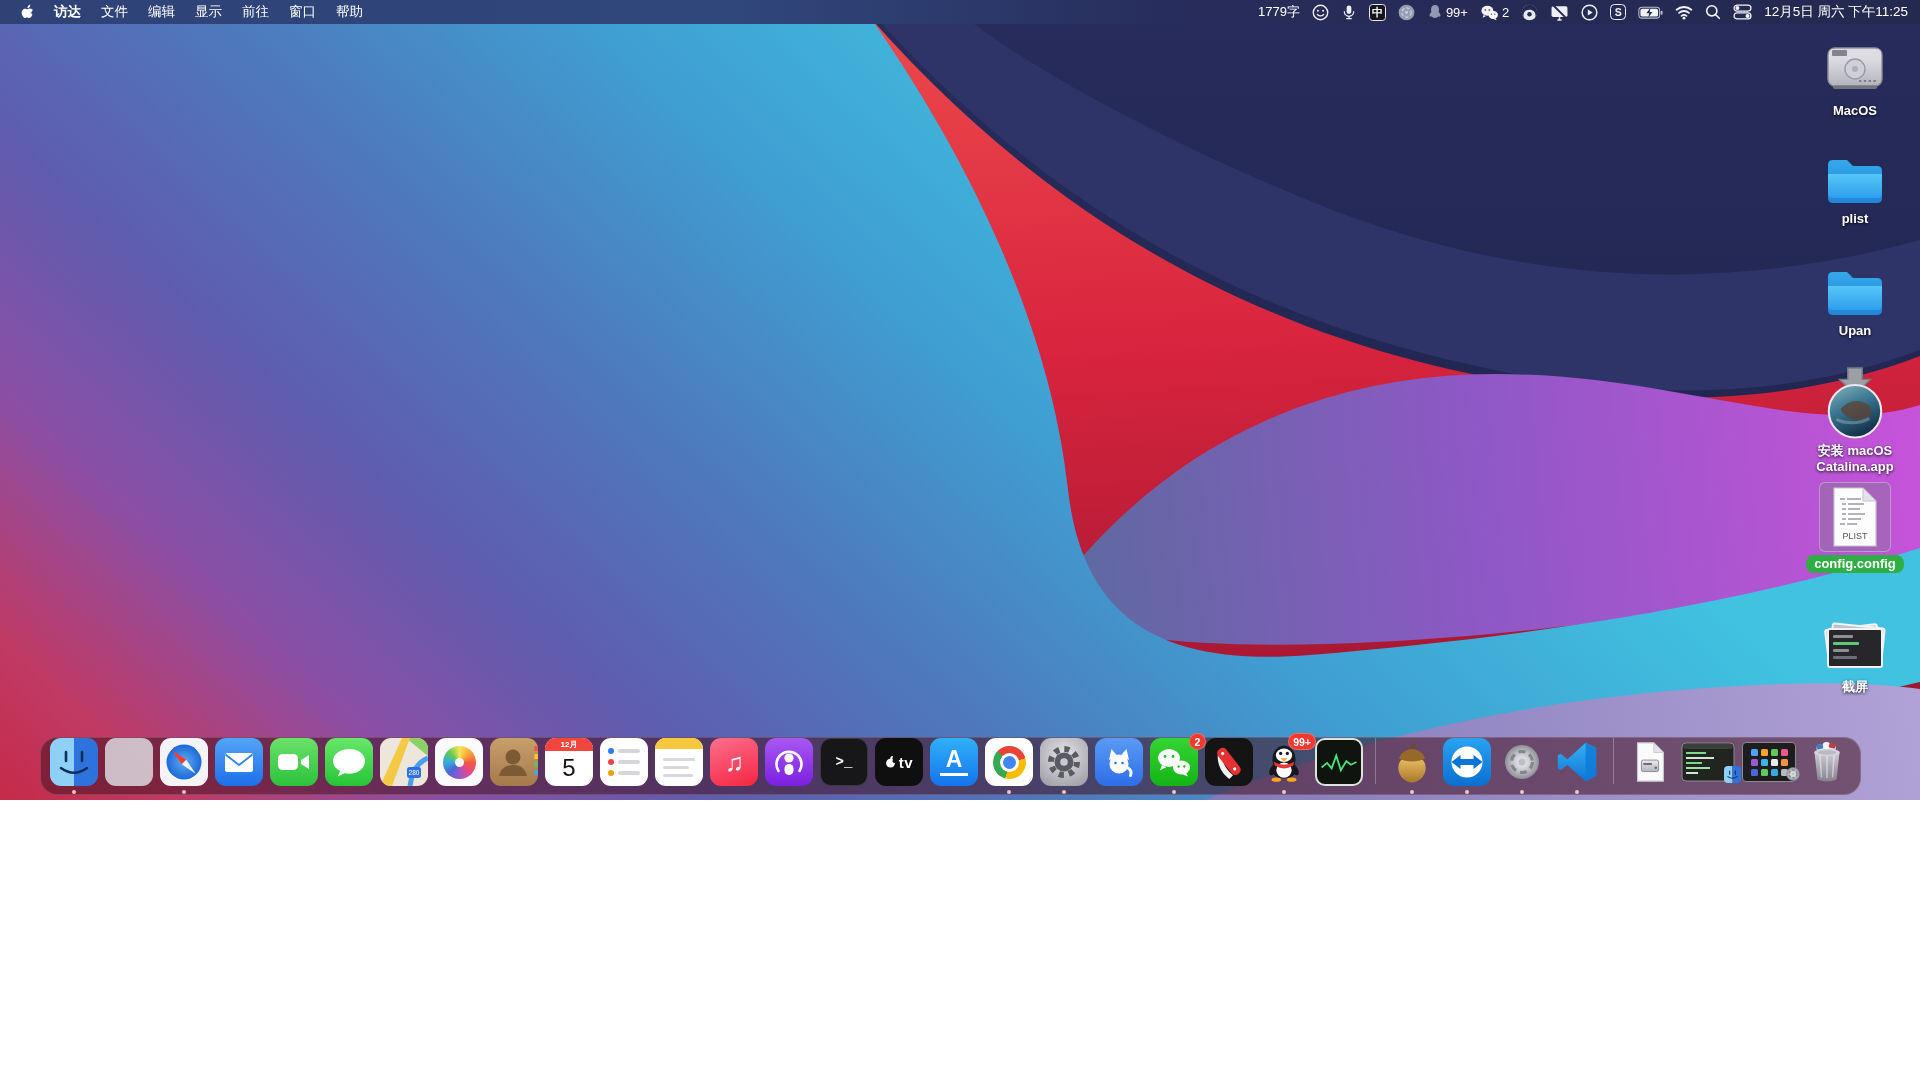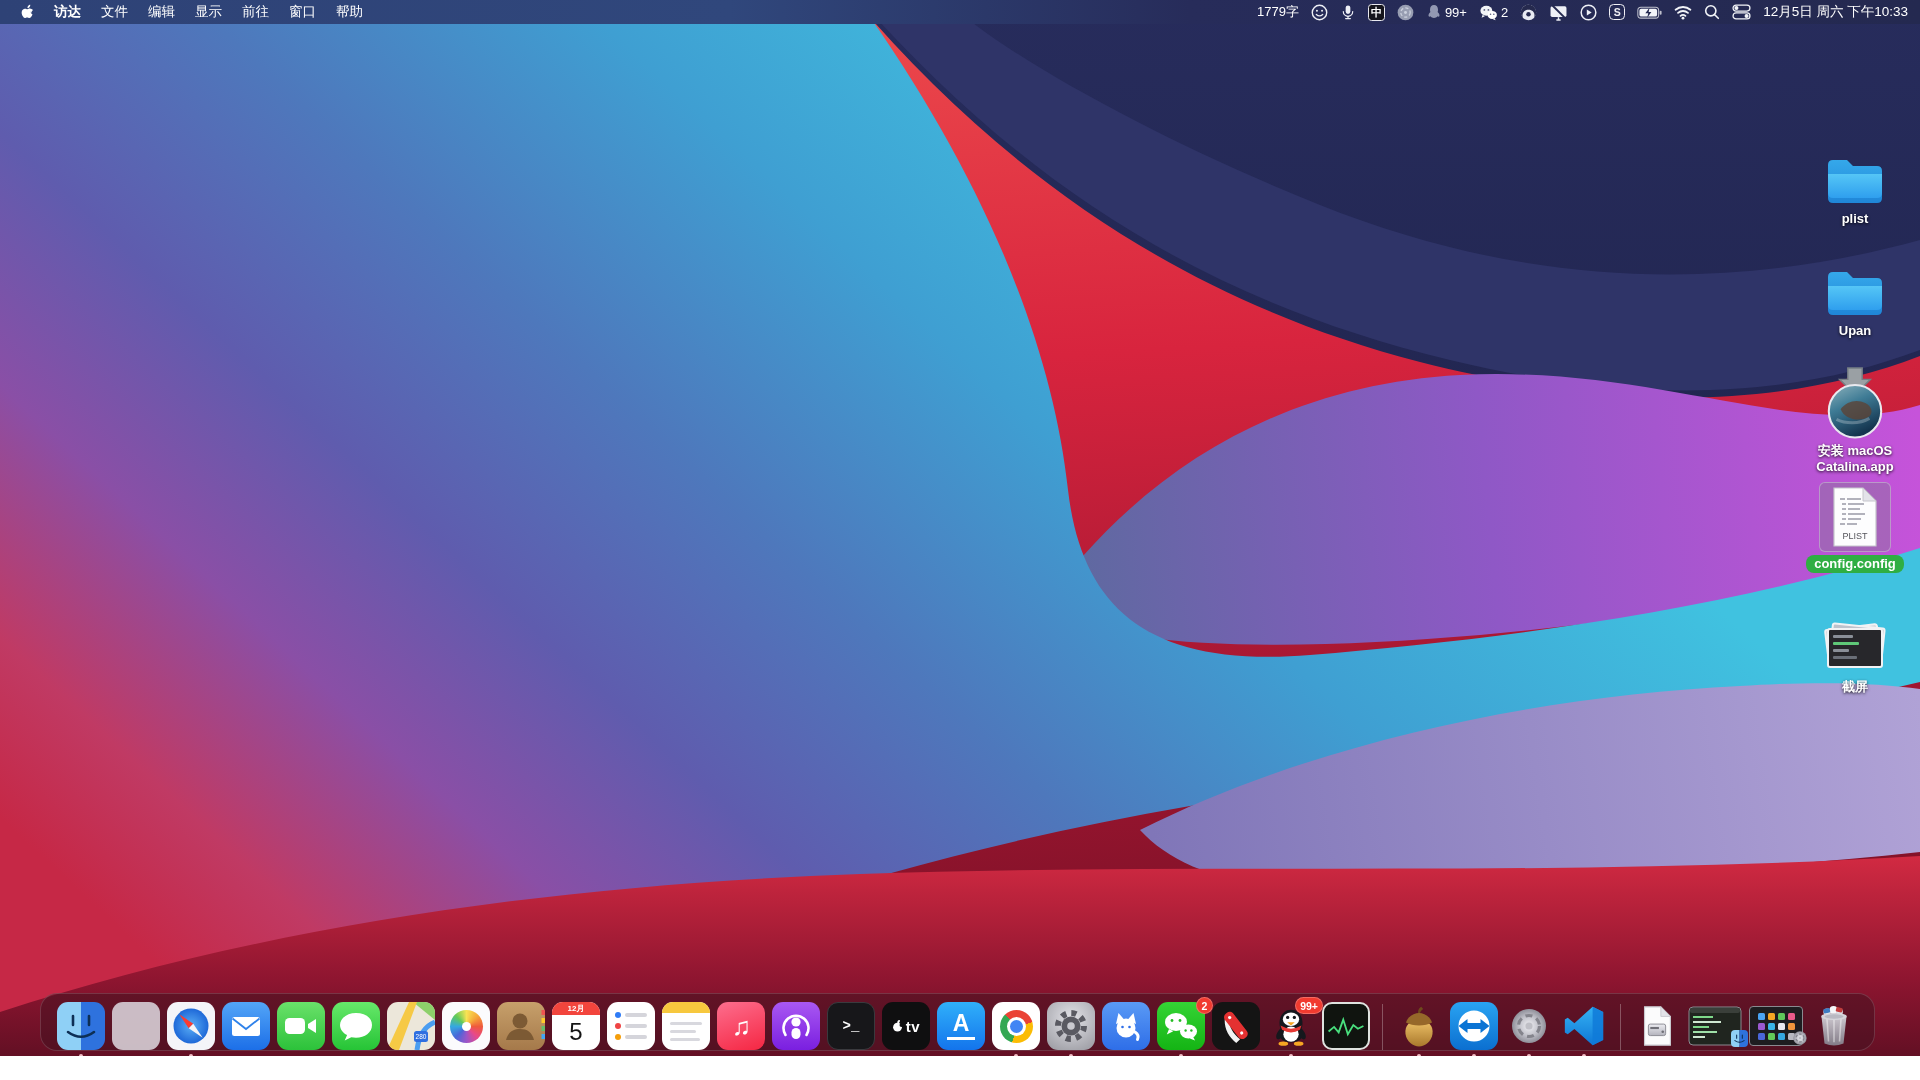--- a/index.html
+++ b/index.html
@@ -1,17 +1,17 @@
 <!DOCTYPE html>
 <html><head>
 <meta charset="utf-8">
 <style>
 *{margin:0;padding:0;box-sizing:border-box}
 html,body{width:1920px;height:1080px;overflow:hidden}
-.screen{position:relative;width:1920px;height:1056px;overflow:hidden;background:#b91c1c;
+.screen{position:relative;width:1920px;height:800px;overflow:hidden;background:#b91c1c;
   font-family:"Liberation Sans","DejaVu Sans",sans-serif;-webkit-font-smoothing:antialiased}
 .wallpaper{position:absolute;inset:0;z-index:0}
 
 
 .menubar{position:absolute;top:0;left:0;right:0;height:24px;z-index:6;display:flex;
   justify-content:space-between;align-items:center;padding:0 12px 0 20px;color:#fff;
   background:linear-gradient(90deg,#2e4276 0%,#30477c 38%,#272c5a 62%,#242950 100%)}
 .mb-left{display:flex;align-items:center;gap:20px}
 .mi{font-size:13.5px;white-space:nowrap}
 .mi.bold{font-weight:700}
@@ -41,21 +41,21 @@
 .s2{left:7px;top:5px;width:54px;height:38px;background:#bdc2cc;transform:rotate(6deg)}
 .s3{left:4px;top:8px;width:56px;height:40px;background:#27272b;border-width:3px}
 .s3 b{position:absolute;background:#8a8f98;border-radius:1px}
 .s3 .b1{left:4px;top:5px;width:20px;height:3px}
 .s3 .b2{left:4px;top:12px;width:26px;height:3px;background:#5fc878}
 .s3 .b3{left:4px;top:19px;width:16px;height:3px}
 .s3 .b4{left:4px;top:26px;width:24px;height:3px;background:#6a6f78}
 
 
 .dock{position:absolute;left:40px;bottom:5px;height:58px;z-index:6;display:flex;
-  align-items:flex-end;gap:7px;padding:0 16px;background:rgba(70,18,32,.55);
+  align-items:flex-start;gap:7px;padding:0 9px;background:rgba(70,18,32,.55);
   border:1px solid rgba(255,255,255,.15);border-radius:17px}
 .di{position:relative;width:48px;height:48px;display:flex;align-items:center;justify-content:center;flex:none}
 .di.wide{width:54px}
 .ic{width:48px;height:48px;border-radius:11px;position:relative;display:flex;
   align-items:center;justify-content:center;overflow:hidden}
 .ic.nobg{background:transparent;overflow:visible;border-radius:0}
 .ic.win{width:54px;height:40px;border-radius:5px;overflow:visible}
 .dot{position:absolute;bottom:-8px;left:50%;transform:translateX(-50%);width:4px;height:4px;
   border-radius:50%;background:rgba(255,205,212,.92)}
 .badge{position:absolute;top:-5px;right:-8px;background:#f13a2f;color:#fff;font-size:10.5px;
@@ -288,24 +288,38 @@
           </svg>
         </span>
     <span class="st-ic">
           <svg width="19" height="16" viewBox="0 0 18 15">
             <rect x="1" y="1" width="16" height="5.6" rx="2.8" stroke="#f2f4f8" stroke-width="1.2" fill="none"></rect>
             <circle cx="4.2" cy="3.8" r="1.9" fill="#f2f4f8"></circle>
             <rect x="1" y="8.4" width="16" height="5.6" rx="2.8" stroke="#f2f4f8" stroke-width="1.2" fill="none"></rect>
             <circle cx="13.8" cy="11.2" r="1.9" fill="#f2f4f8"></circle>
           </svg>
         </span>
-    <span class="datetime">12月5日 周六 下午10:33</span>
+    <span class="datetime">12月5日 周六 下午11:25</span>
   </div>
 </header>
 
+<div class="dicon" style="top:36px">
+  <div class="art">
+        <svg width="64" height="64" viewBox="0 0 64 64">
+          <rect x="5" y="12" width="54" height="38" rx="7" fill="url(#gSilver)" stroke="#8f8f97" stroke-width="1.4"></rect>
+          <rect x="6" y="13" width="52" height="9" rx="4.5" fill="#dcdce2"></rect>
+          <circle cx="32" cy="33" r="10" fill="#cfcfd6" stroke="#9a9aa2" stroke-width="1.4"></circle>
+          <circle cx="32" cy="33" r="3" fill="#aeaeb6"></circle>
+          <rect x="9" y="14" width="15" height="6" rx="1" fill="#83838b"></rect>
+          <path d="M36 45h2.4M40.8 45h2.4M45.6 45h2.4M50.4 45h2.4" stroke="#7d7d85" stroke-width="2"></path>
+          <rect x="10" y="49.5" width="44" height="3.5" rx="1.7" fill="#73737b"></rect>
+        </svg>
+      </div>
+  <span class="dlabel">MacOS</span>
+</div>
 
 <div class="dicon" style="top:150px">
   <div class="art">
         <svg width="64" height="58" viewBox="0 0 64 58">
           <path d="M5 15q0-5 5-5h14l6 6h24q5 0 5 5v27q0 5-5 5H10q-5 0-5-5z" fill="url(#gFoldB)"></path>
           <path d="M5 24h54v19q0 5-5 5H10q-5 0-5-5z" fill="url(#gFoldF)"></path>
         </svg>
       </div>
   <span class="dlabel">plist</span>
 </div>

